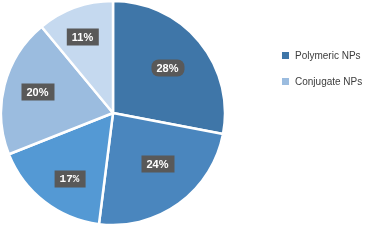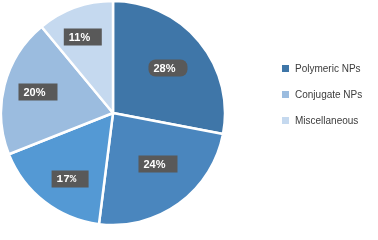--- a/index.html
+++ b/index.html
@@ -32,30 +32,30 @@
     left: 0;
     top: 0;
   }
   .slice-label {
     position: absolute;
     background: #595959;
     color: #ffffff;
     font-size: 11px;
     font-weight: bold;
     font-family: "Liberation Sans", sans-serif;
-    padding: 2px 12px 3px 5px;
+    padding: 2px 6px 3px 5px;
     line-height: 12px;
     letter-spacing: 0px;
     transform: translate(-50%, -50%);
     white-space: nowrap;
   }
   .legend {
     position: absolute;
     left: 282px;
-    top: 55px;
+    top: 42px;
     width: 96px;
   }
   .legend-item {
     display: flex;
     align-items: center;
     height: 26px;
   }
   .legend-swatch {
     width: 7px;
     height: 7px;
@@ -96,19 +96,15 @@
 
   <div class="legend">
     <div class="legend-item">
       <span class="legend-swatch" style="background: rgb(63, 118, 168);"></span>
       <span class="legend-label">Polymeric NPs</span>
     </div>
     <div class="legend-item">
       <span class="legend-swatch" style="background: rgb(155, 188, 223);"></span>
       <span class="legend-label">Conjugate NPs</span>
     </div>
-    <div class="legend-item">
-      <span class="legend-swatch" style="background: rgb(197, 217, 239);"></span>
-      <span class="legend-label">Miscellaneous</span>
-    </div>
   </div>
 
 </div>
 
 </body></html>

